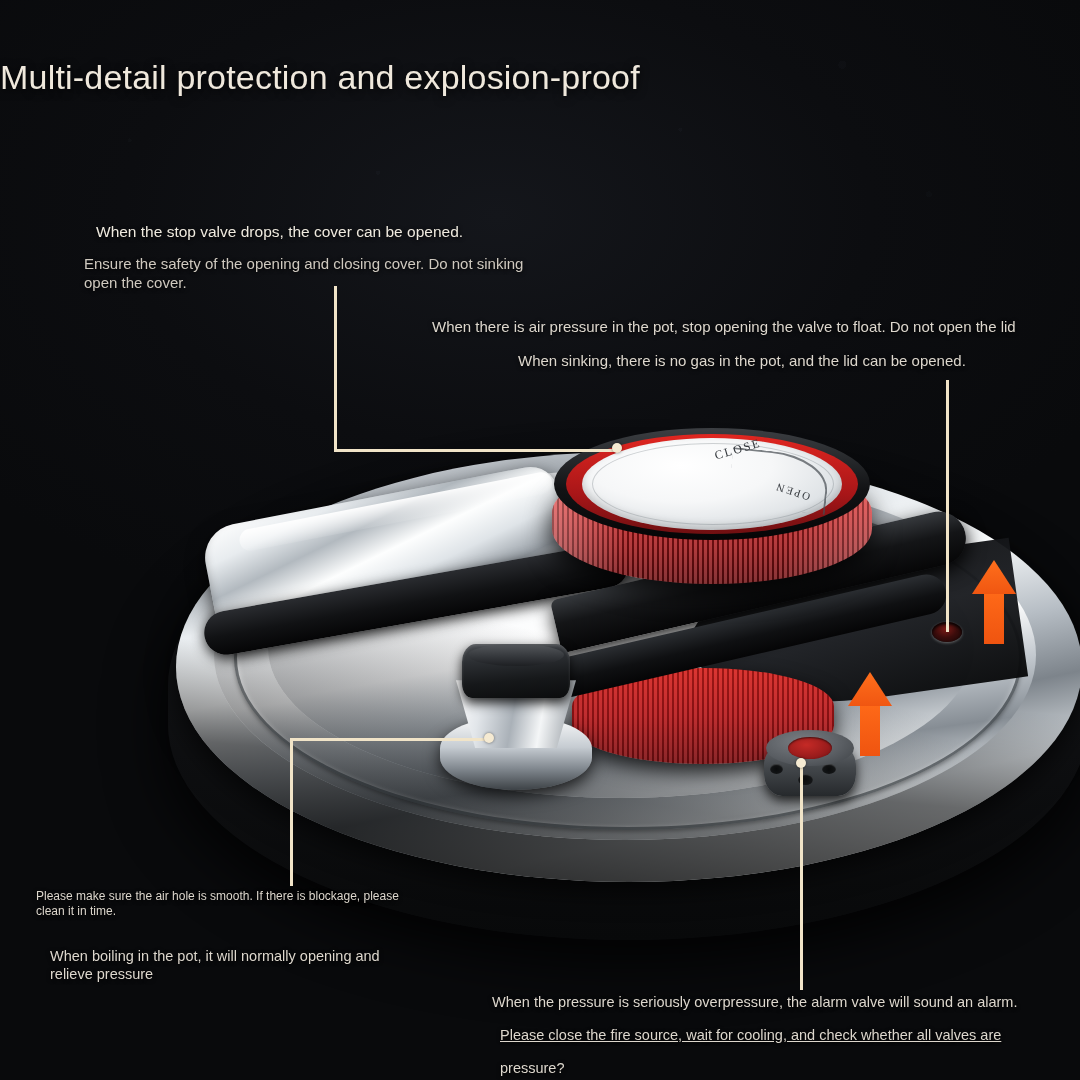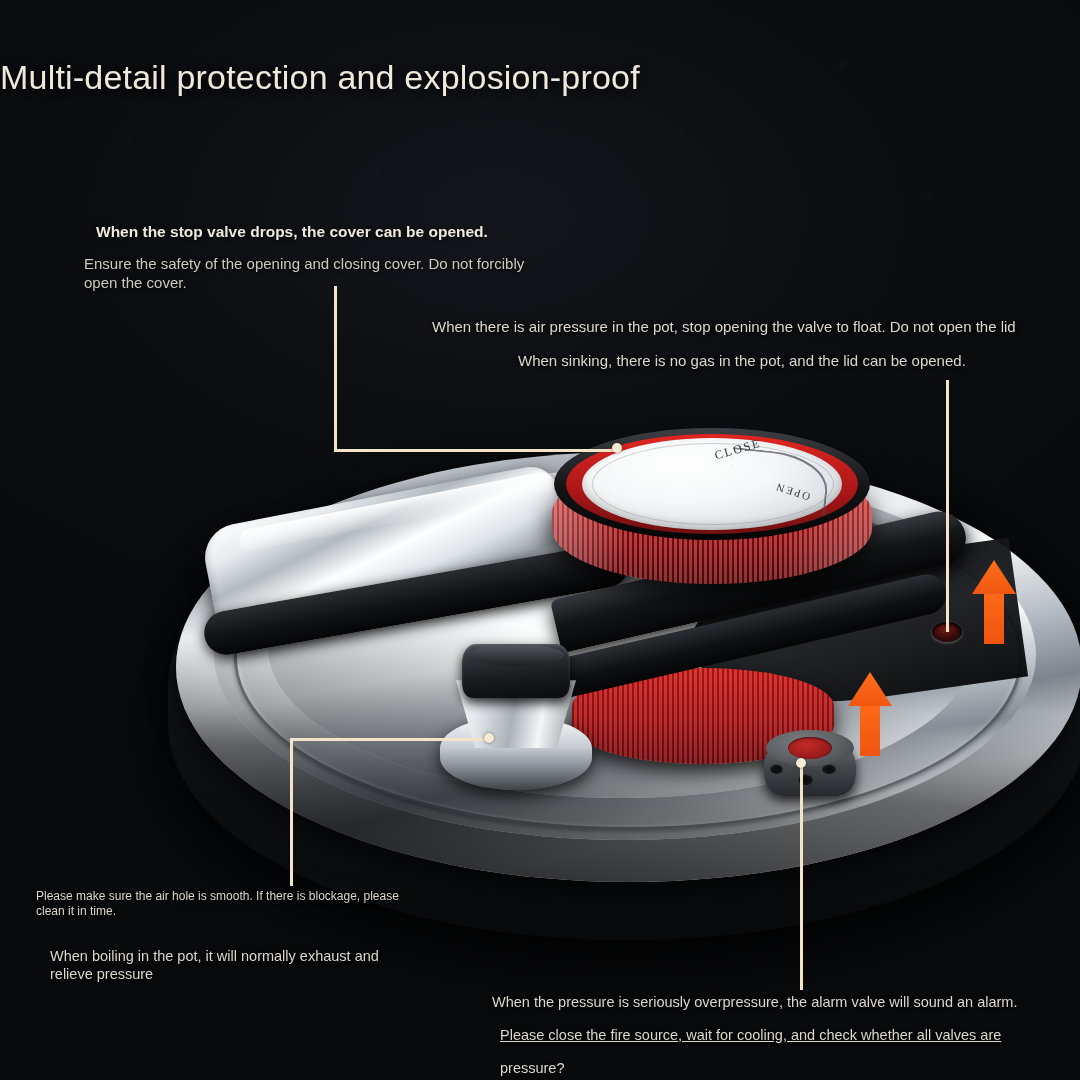--- a/index.html
+++ b/index.html
@@ -24,21 +24,21 @@
       radial-gradient(circle 2px at 12% 13%, rgba(110,125,150,.07) 0 100%, transparent 100%);}
 
   
   .title{position:absolute;left:0;right:0;top:58px;text-align:left;
     font-size:34px;letter-spacing:.2px;color:#efe8dc;font-weight:400;
     text-shadow:0 2px 10px rgba(0,0,0,.9);}
 
   
   .ann{position:absolute;color:#ddd7cd;line-height:1.25;
        text-shadow:0 1px 4px rgba(0,0,0,.95);white-space:pre-line;}
-  .ann.bold{font-weight:700;color:#efeadf;}
+  .ann.bold{font-weight:400;color:#efeadf;}
 
   #ann-stopvalve-title{left:96px;top:222px;font-size:15.5px;}
   #ann-stopvalve-body {left:84px;top:255px;font-size:15px;color:#cfc9bf;}
   #ann-airpressure    {left:432px;top:318px;font-size:15px;}
   #ann-sinking        {left:518px;top:352px;font-size:15px;}
   #ann-airhole        {left:36px;top:889px;font-size:12px;}
   #ann-boiling        {left:50px;top:947px;font-size:14.5px;}
   #ann-alarm          {left:492px;top:993px;font-size:14.5px;}
   #ann-closefire      {left:500px;top:1026px;font-size:14.5px;text-decoration:underline;}
   #ann-blocked        {left:500px;top:1059px;font-size:14.5px;}
@@ -308,25 +308,25 @@
   <div class="lead lead-h" style="left:290px;top:738px;width:200px;"></div>
   <div class="lead lead-v" style="left:290px;top:738px;height:148px;"></div>
   <div class="dot" style="left:484px;top:733px;"></div>
 
   <div class="lead lead-v" style="left:800px;top:764px;height:226px;"></div>
   <div class="dot" style="left:796px;top:758px;"></div>
 
   <div class="title">Multi-detail protection and explosion-proof</div>
 
   <div class="ann bold" id="ann-stopvalve-title">When the stop valve drops, the cover can be opened.</div>
-  <div class="ann" id="ann-stopvalve-body">Ensure the safety of the opening and closing cover. Do not forcibly
+  <div class="ann" id="ann-stopvalve-body">Ensure the safety of the opening and closing cover. Do not sinking
 open the cover.</div>
   <div class="ann" id="ann-sinking">When sinking, there is no gas in the pot, and the lid can be opened.</div>
   <div class="ann" id="ann-airpressure">When there is air pressure in the pot, stop opening the valve to float. Do not open the lid</div>
   <div class="ann" id="ann-airhole">Please make sure the air hole is smooth. If there is blockage, please
 clean it in time.</div>
-  <div class="ann" id="ann-boiling">When boiling in the pot, it will normally exhaust and
+  <div class="ann" id="ann-boiling">When boiling in the pot, it will normally opening and
 relieve pressure</div>
   <div class="ann" id="ann-alarm">When the pressure is seriously overpressure, the alarm valve will sound an alarm.</div>
   <div class="ann" id="ann-closefire">Please close the fire source, wait for cooling, and check whether all valves are</div>
   <div class="ann" id="ann-blocked">pressure?</div>
 
 </div>
 
 </body></html>

